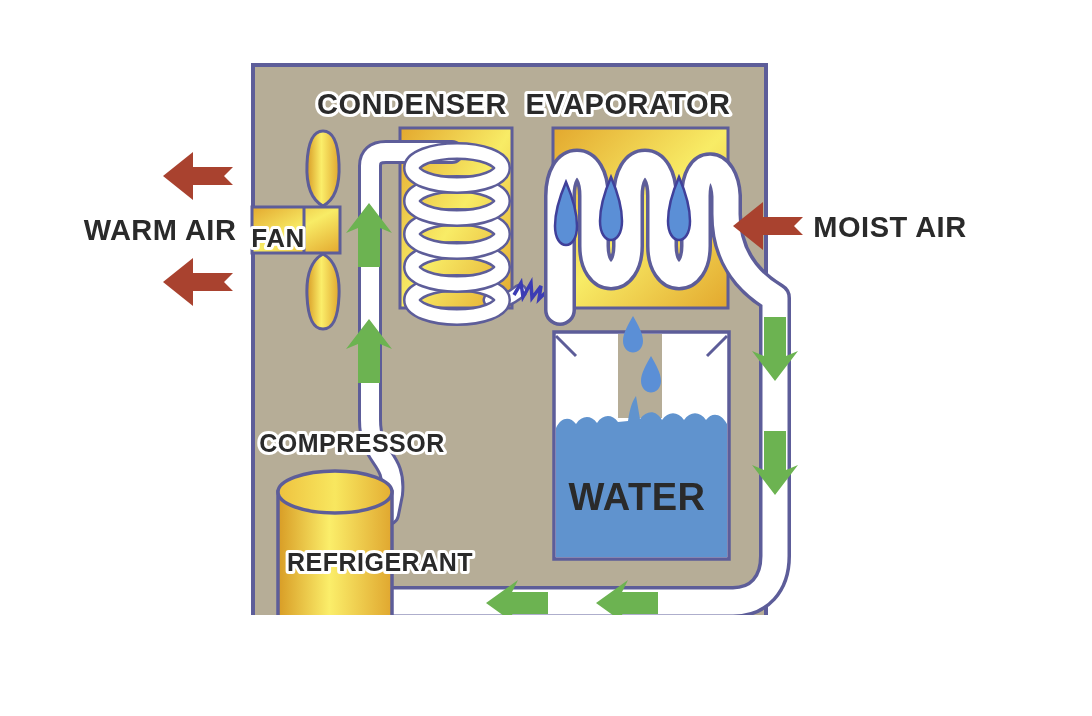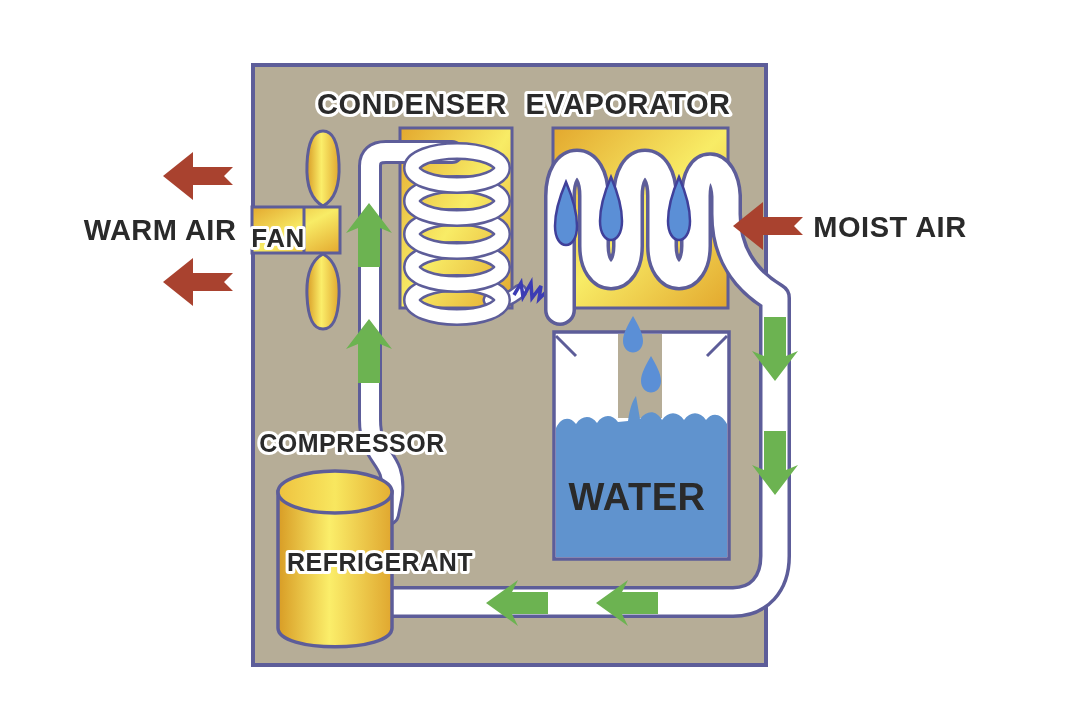--- a/index.html
+++ b/index.html
@@ -1,16 +1,16 @@
 <!DOCTYPE html>
 <html style="--cabinet_fill: #b6ad97; --outline: #5d5d99; --gold_dark: #dfa02b; --gold_light: #f9ee68; --water_blue: #6093ce; --drip_blue: #5b8fd6; --arrow_green: #6cb351; --arrow_red: #a9422f; --pipe_white: #ffffff; --text: #2a2a2a; --zigzag: #3c3cb4;"><head>
 <meta charset="utf-8">
 <style>
   html,body{margin:0;padding:0;background:#ffffff;}
-  .stage{position:relative;width:1092px;height:716px;background:#ffffff;overflow:hidden;
+  .stage{position:relative;width:1092px;height:615px;background:#ffffff;overflow:hidden;
          font-family:"Liberation Sans", sans-serif;}
   svg{display:block;}
   .cab{fill:var(--cabinet_fill,#b6ad97);stroke:var(--outline,#5d5d99);stroke-width:4;}
   .goldbox{fill:url(#goldBox);stroke:var(--outline,#5d5d99);stroke-width:3;}
   .po{stroke:var(--outline,#5d5d99);fill:none;stroke-linecap:round;stroke-linejoin:round;}
   .pi{stroke:var(--pipe_white,#ffffff);fill:none;stroke-linecap:round;stroke-linejoin:round;}
   .tankwall{fill:#ffffff;stroke:var(--outline,#5d5d99);stroke-width:3.5;}
   .strip{fill:var(--cabinet_fill,#b6ad97);}
   .bevel{stroke:var(--outline,#5d5d99);stroke-width:3;fill:none;}
   .water{fill:var(--water_blue,#6093ce);}

